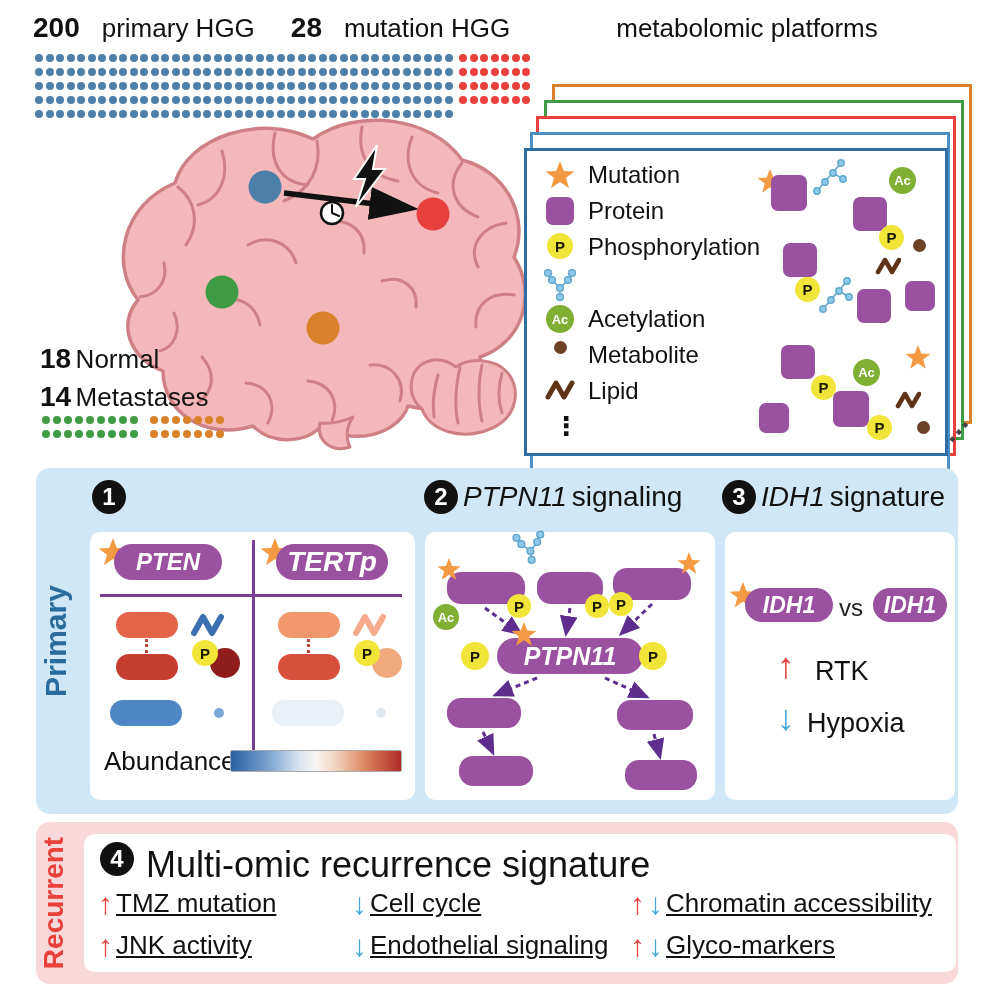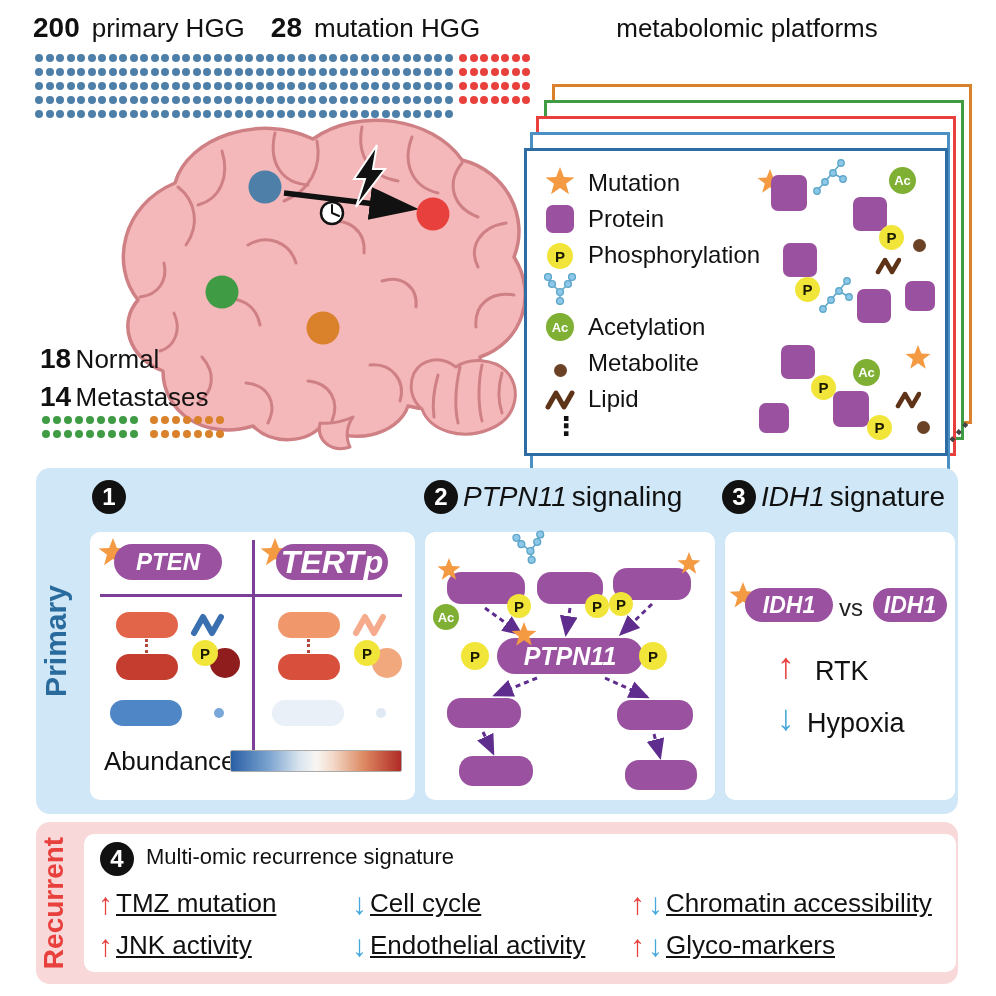--- a/index.html
+++ b/index.html
@@ -20,21 +20,21 @@
   #dots-normal    { left:42px;  top:416px; grid-template-columns:repeat(9,8px);  gap:6px 3px; }
   #dots-met       { left:150px; top:416px; grid-template-columns:repeat(7,8px);  gap:6px 3px; }
   .dot { width:8px; height:8px; border-radius:50%; }
   .dot-primary{background:#4d7fa8}.dot-recurrent{background:#e8413d}
   .dot-normal{background:#3f9b44}.dot-met{background:#d9822b}
 
   
   .layer { position:absolute; width:420px; height:340px; background:#fff; border:3.5px solid; }
   .front-card { position:absolute; left:524px; top:148px; width:424px; height:308px;
                 background:#fff; border:3.5px solid #2e6da4; }
-  .lrow { display:flex; align-items:flex-end; height:36px; gap:9px; }
+  .lrow { display:flex; align-items:flex-start; height:36px; gap:9px; }
   .li-icon { width:38px; display:flex; align-items:center; justify-content:center; }
   .li-label { font-size:24px; }
 
   
   .psq  { background:#9a51a0; border-radius:7px; }
   .pball{ background:#f2e53a; border-radius:50%; color:#1a1a00; font-weight:bold; font-size:15px;
           display:flex; align-items:center; justify-content:center; }
   .acball{ background:#7fb033; border-radius:50%; color:#fff; font-weight:bold; font-size:13px;
           display:flex; align-items:center; justify-content:center; }
   .star { background:#f49a42;
@@ -63,32 +63,32 @@
   .oval { position:absolute; border-radius:14px; }
   .vline,.hline { position:absolute; background:#7c3f98; }
   .dotconn { position:absolute; width:0; border-left:3px dotted #b5483a; }
   .colorbar { position:absolute; height:22px; border:1px solid #aaa; border-radius:2px;
               background:linear-gradient(90deg,#2a5fa5 0%,#7aa3cf 22%,#d8e4ef 40%,#f8f6f3 50%,
                          #f3d9c8 60%,#dd8a63 78%,#b02a25 100%); }
   .dash { stroke:#5f2d8e; stroke-width:3; stroke-dasharray:5 4; fill:none; }
 
   .rec-panel { position:absolute; left:48px; top:12px; width:872px; height:138px;
                background:#fff; border-radius:10px; }
-  .rec-header { font-size:22px; font-weight:500; position:absolute; }
+  .rec-header { font-size:36px; font-weight:500; position:absolute; }
   .rec-item { position:absolute; display:flex; align-items:center; gap:3px; }
   .rec-label { font-size:26px;text-decoration:underline; }
   .arr { font-weight:900; font-size:30px; line-height:1; }
   .arr.up { color:#e8413d; } .arr.dn { color:#45a7dc; }
 </style>
 </head>
 <body>
 
 <div class="page">
 
-  <div class="abs" style="left:33px;top:12px;display:flex;align-items:baseline;gap:12px">
+  <div class="abs" style="left:33px;top:12px;display:flex;align-items:baseline;gap:22px">
     <span class="num">200</span>
     <span class="lbl">primary HGG</span>
     <span class="num" style="margin-left:14px">28</span>
     <span class="lbl">mutation HGG</span>
   </div>
 
   <div id="dots-primary" class="dotgrid">
       <div class="dot dot-primary"></div>
       <div class="dot dot-primary"></div>
       <div class="dot dot-primary"></div>
@@ -541,21 +541,21 @@
     <div class="sec-header" style="left:686px;top:12px">
       <span class="numcircle">3</span>
       <span class="hdr-it">IDH1</span>
       <span> signature</span>
     </div>
 
     <div class="panel" style="left:54px;width:325px">
       <div class="star abs" style="left:8px;top:6px;width:30px;height:30px"></div>
       <div class="pill" style="left:24px;top:12px;width:108px;height:36px;font-size:24px">PTEN</div>
       <div class="star abs" style="left:170px;top:6px;width:30px;height:30px"></div>
-      <div class="pill" style="left:186px;top:12px;width:112px;height:36px;font-size:32px">TERTp</div>
+      <div class="pill" style="left:186px;top:12px;width:112px;height:36px;font-size:28px">TERTp</div>
       <div class="vline" style="left:162px;top:8px;width:2.5px;height:214px"></div>
       <div class="hline" style="left:10px;top:62px;width:302px;height:2.5px"></div>
 
       <div class="oval" style="left:26px;top:80px;width:62px;height:26px;background:#e2654a"></div>
       <div class="dotconn" style="left:55px;top:107px;height:14px"></div>
       <div class="oval" style="left:26px;top:122px;width:62px;height:26px;background:#c43d2f"></div>
       <div class="oval" style="left:20px;top:168px;width:72px;height:26px;background:#4e86c6"></div>
       <svg class="abs" style="left:100px;top:78px" width="36" height="30" viewBox="0 0 36 30">
         <path d="M4,23 L13,7 L22,23 L31,7" stroke="#3a6fb0" stroke-width="6" fill="none" stroke-linecap="round" stroke-linejoin="round"></path>
         </svg>
@@ -658,21 +658,21 @@
           <span class="arr up">↑</span>
           <span class="arr dn">↓</span>
           <span class="rec-label">Chromatin accessibility</span>
         </div>
         <div class="rec-item" style="left: 14px; top: 96px;">
           <span class="arr up">↑</span>
           <span class="rec-label">JNK activity</span>
         </div>
         <div class="rec-item" style="left: 268px; top: 96px;">
           <span class="arr dn">↓</span>
-          <span class="rec-label">Endothelial activity</span>
+          <span class="rec-label">Endothelial signaling</span>
         </div>
         <div class="rec-item" style="left: 546px; top: 96px;">
           <span class="arr up">↑</span>
           <span class="arr dn">↓</span>
           <span class="rec-label">Glyco-markers</span>
         </div>
       </div>
   </div>
 
 </div>

